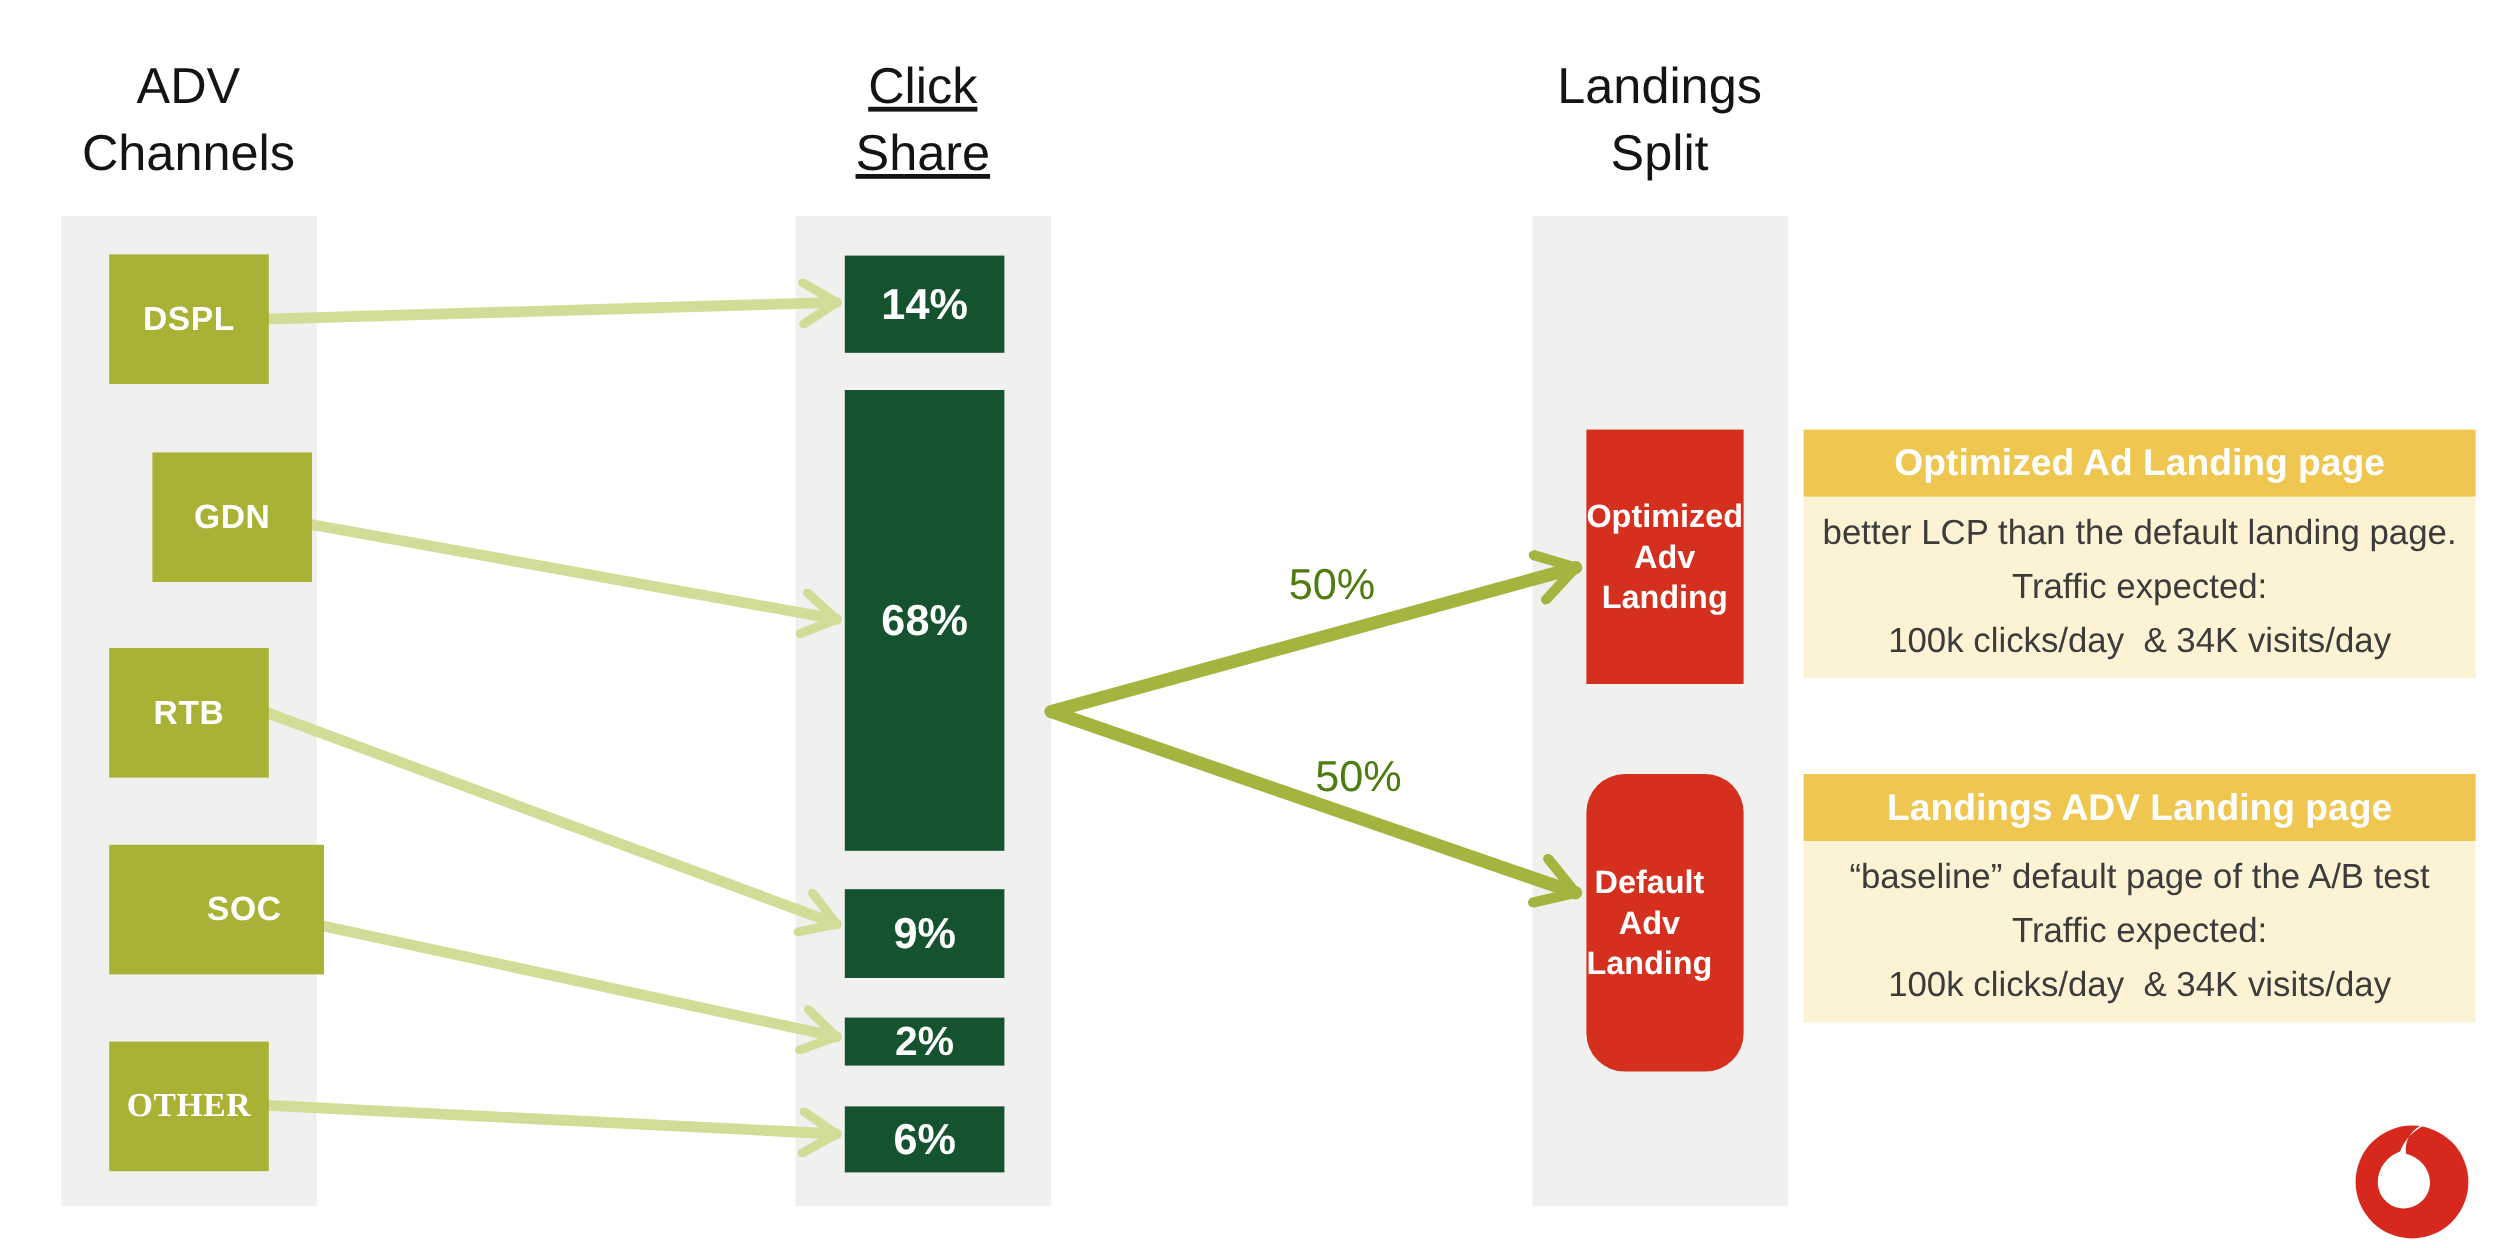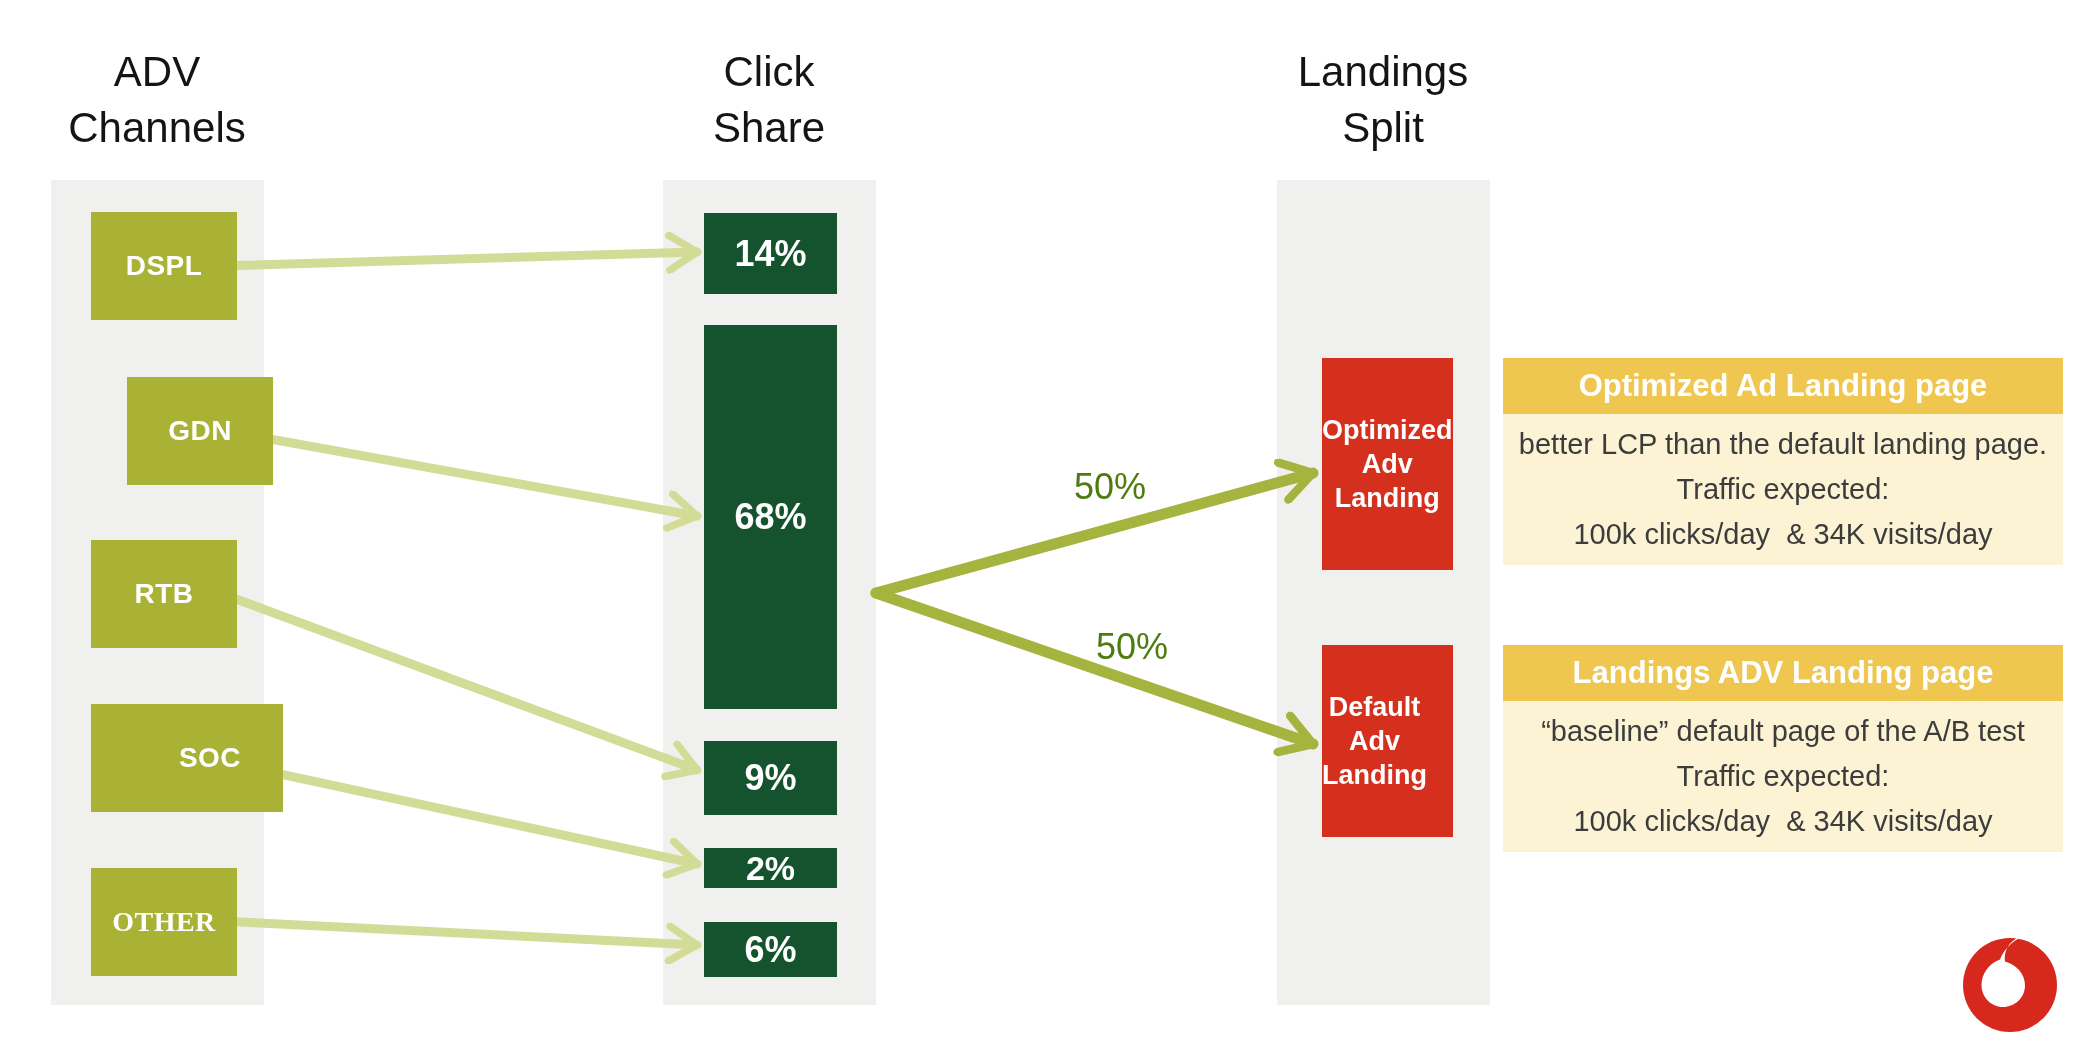--- a/index.html
+++ b/index.html
@@ -2,21 +2,21 @@
 <html><head>
 <meta charset="utf-8">
 <style>
   html,body{margin:0;padding:0;background:#ffffff;}
   body{width:2090px;height:1040px;position:relative;overflow:hidden;
        font-family:"Liberation Sans","DejaVu Sans",sans-serif;}
   .abs{position:absolute;}
   .col-bg{background:#f0f0ee;}
   .col-title{font-size:42px;line-height:56px;color:#141414;text-align:center;
              white-space:pre-line;font-weight:400;}
-  .chan-box{background:#a9b235;width:146px;height:108px;display:flex;
+  .chan-box{background:#a9b235;width:133px;height:108px;display:flex;
             align-items:center;justify-content:center;color:#ffffff;
             font-weight:700;font-size:28px;letter-spacing:0.5px;}
   .pct-box{background:#14532d;width:133px;display:flex;align-items:center;
            justify-content:center;color:#ffffff;font-weight:700;font-size:36px;}
   .land-box{background:#d52f1e;width:131px;display:flex;align-items:center;
             color:#ffffff;font-weight:700;font-size:27px;
             line-height:34px;text-align:center;white-space:pre-line;}
   .split-label{font-size:36px;color:#4d7c0f;font-weight:400;}
   .callout{width:560px;}
   .callout-header{background:#efc750;height:56px;display:flex;align-items:center;
@@ -25,21 +25,21 @@
                 justify-content:center;align-items:center;color:#3c3c3c;
                 font-size:29px;line-height:45px;text-align:center;}
   .callout-body div{white-space:pre-wrap;}
   svg.arrows{position:absolute;left:0;top:0;pointer-events:none;}
 </style>
 </head>
 <body>
 
 <div class="abs col-title" style="left:7px;top:44px;width:300px;">ADV
 Channels</div>
-<div class="abs col-title" style="left:619px;top:44px;width:300px;">Click
+<div class="abs col-title" style="left:619px;top:44px;width:300px;text-decoration:underline;">Click
 Share</div>
 <div class="abs col-title" style="left:1233px;top:44px;width:300px;">Landings
 Split</div>
 
 <div class="abs col-bg" style="left:51px;top:180px;width:213px;height:825px;"></div>
 <div class="abs col-bg" style="left:663px;top:180px;width:213px;height:825px;"></div>
 <div class="abs col-bg" style="left:1277px;top:180px;width:213px;height:825px;"></div>
 
 <svg class="arrows" width="2090" height="1040" viewBox="0 0 2090 1040">
   <defs>
@@ -90,21 +90,21 @@
 <div class="abs pct-box" style="left:704px;top:922px;height:55px;">
     <span>6%</span>
   </div>
 
 <div class="abs split-label" style="left:1040px;top:466px;width:140px;text-align:center;">50%</div>
 <div class="abs split-label" style="left:1062px;top:626px;width:140px;text-align:center;">50%</div>
 
 <div class="abs land-box" style="left:1322px;top:358px;height:212px;"><span>Optimized
 Adv
 Landing</span></div>
-<div class="abs land-box" style="left:1322px;top:645px;height:192px;"><span>Default
+<div class="abs land-box" style="left:1322px;top:645px;height:248px;border-radius:32px;"><span>Default
 Adv
 Landing</span></div>
 
 <div class="abs callout" style="left:1503px;top:358px;">
   <div class="callout-header">Optimized Ad Landing page</div>
   <div class="callout-body" style="height:151px;">
     <div>better LCP than the default landing page.</div>
     <div>Traffic expected:</div>
     <div>100k clicks/day  &amp; 34K visits/day</div>
   </div>

